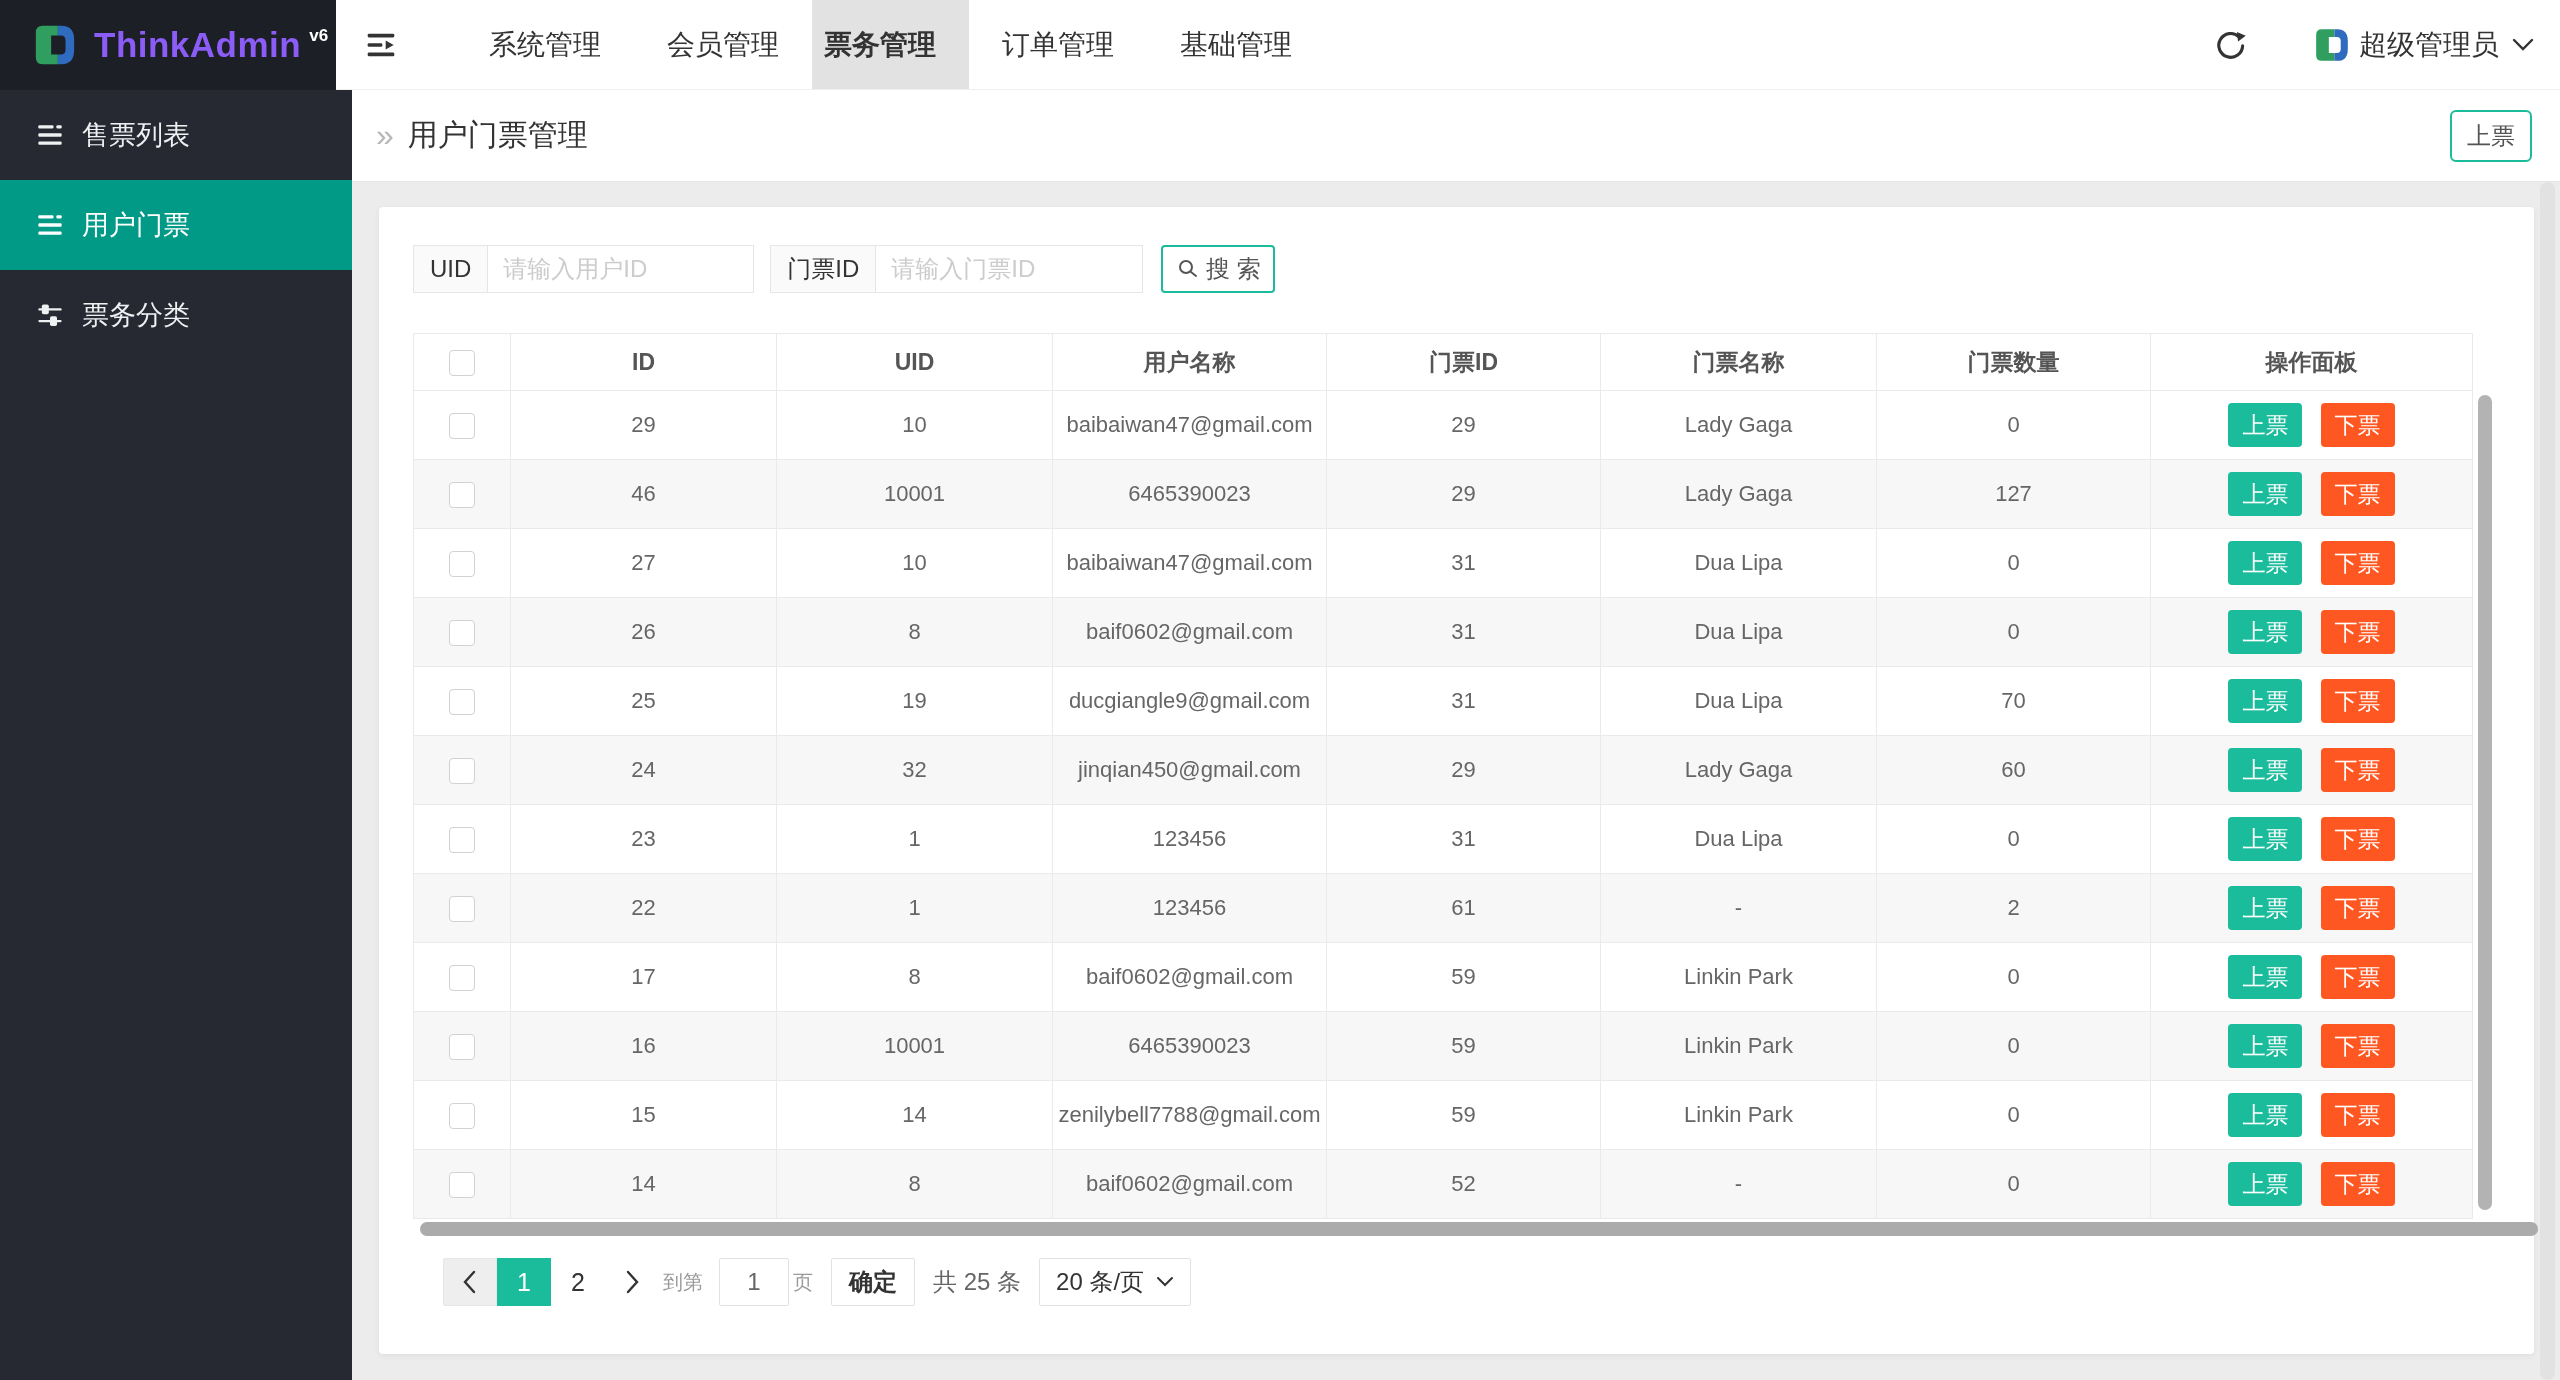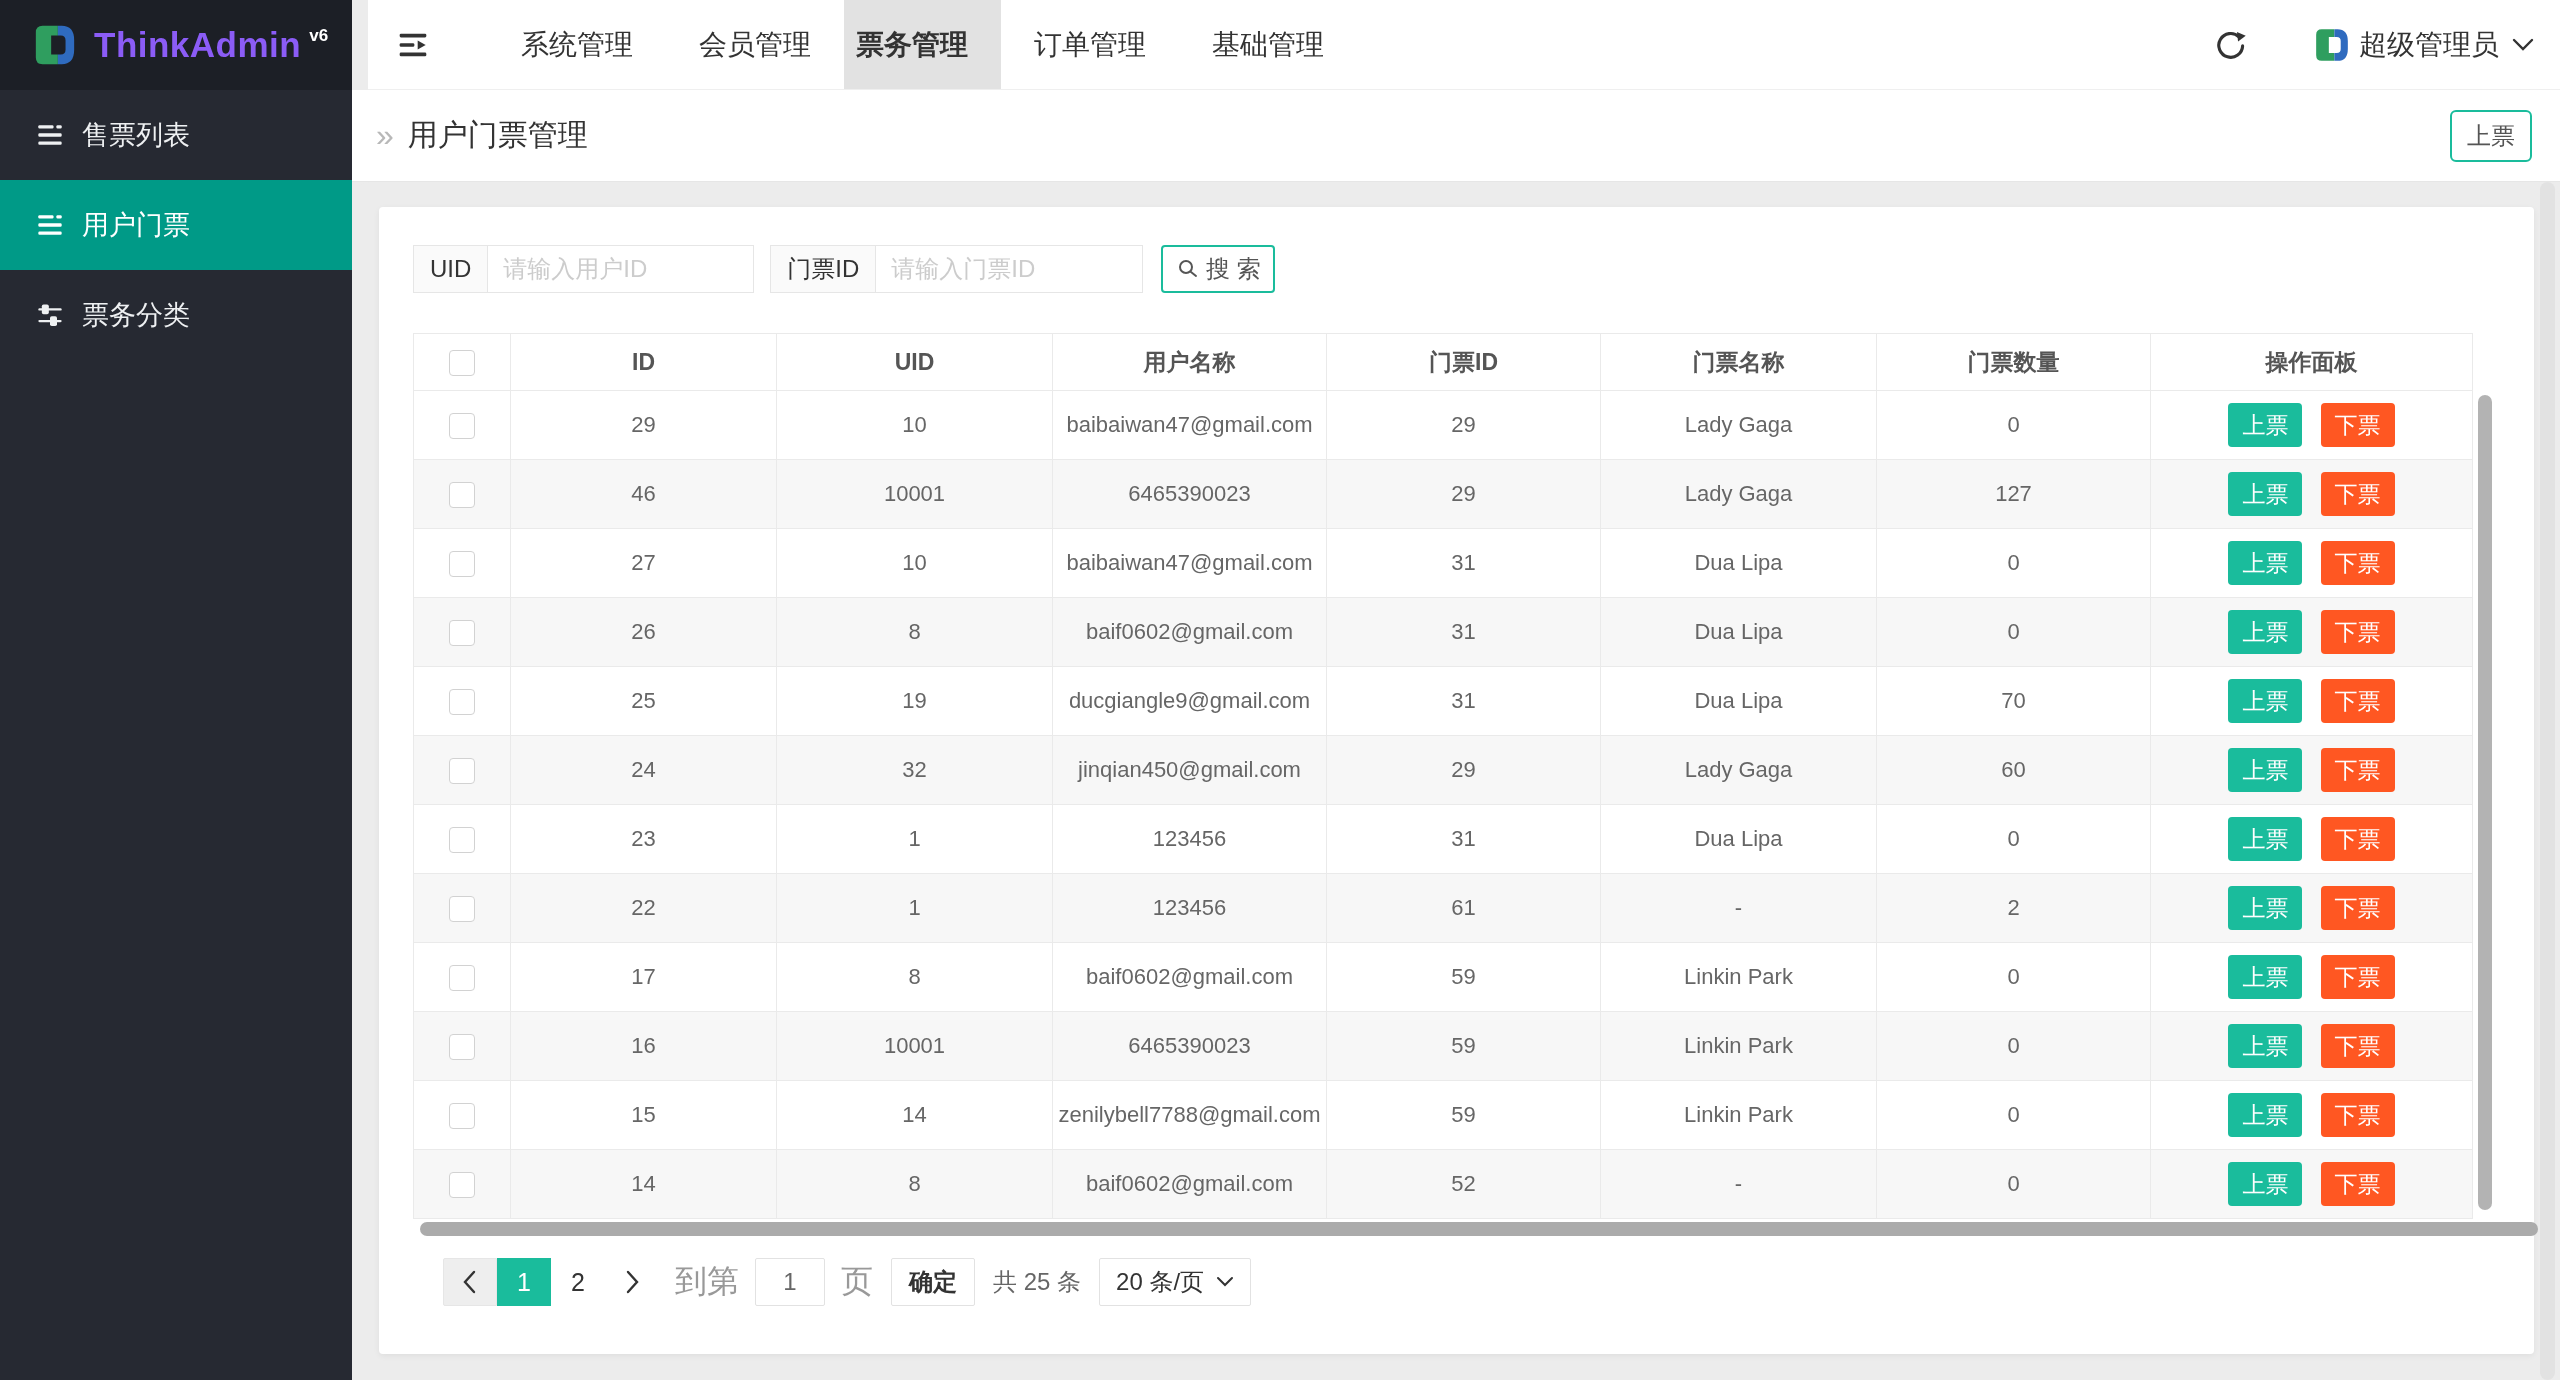--- a/index.html
+++ b/index.html
@@ -25,21 +25,21 @@
   .side-menu { padding-top: 0; }
   .side-item {
     height: 90px; display: flex; align-items: center; padding-left: 36px;
     color: #eef0f2; cursor: pointer; font-size: 27px;
   }
   .side-item .s-icon { width: 28px; height: 28px; margin-right: 18px; flex: none; }
   .side-item.active { background: #009a87; color: #fff; }
 
   
   .navbar {
-    position: absolute; left: 368px; top: 0; right: 0; height: 90px;
+    position: absolute; left: 336px; top: 0; right: 0; height: 90px;
     background: #fff; border-bottom: 1px solid #efefef;
     display: flex; align-items: stretch;
   }
   .burger { width: 50px; display: flex; align-items: center; justify-content: center; margin-left: 20px; cursor: pointer; }
   .nav-tabs { display: flex; margin-left: 50px; align-items: stretch; }
   .nav-tab {
     display: flex; align-items: center; padding: 0 33px; font-size: 28px; color: #333;
     cursor: pointer;
   }
   .nav-tab.active { background: #e2e2e2; font-weight: bold; padding-left: 12px; }
@@ -124,21 +124,21 @@
   .h-scroll-thumb { position: absolute; left: 41px; top: 1015px; width: 2118px; height: 14px; background: #ababab; border-radius: 7px; }
 
   
   .pagination { position: absolute; left: 64px; top: 1051px; height: 48px; display: flex; align-items: center; }
   .page-btn {
     min-width: 54px; height: 48px; display: flex; align-items: center; justify-content: center;
     font-size: 25px; color: #333; background: #fff; cursor: pointer; border: none; font-family: inherit;
   }
   .page-prev { background: #eee; border: 1px solid #e6e6e6; border-radius: 2px 0 0 2px; }
   .page-cur { background: #1abc9c; color: #fff; }
-  .pg-text { font-size: 32px; color: #999; margin-left: 16px; }
+  .pg-text { font-size: 20px; color: #999; margin-left: 4px; }
   .goto-input {
     margin-left: 16px; width: 70px; height: 48px; border: 1px solid #e2e2e2; border-radius: 2px;
     text-align: center; font-size: 24px; color: #666; outline: none; font-family: inherit;
   }
   .confirm-btn {
     margin-left: 18px; width: 84px; height: 48px; background: #fff; border: 1px solid #e2e2e2;
     border-radius: 2px; font-size: 24px; font-weight: bold; color: #333; cursor: pointer; font-family: inherit;
   }
   .total-text { font-size: 24px; color: #666; margin-left: 18px; }
   .per-page {

